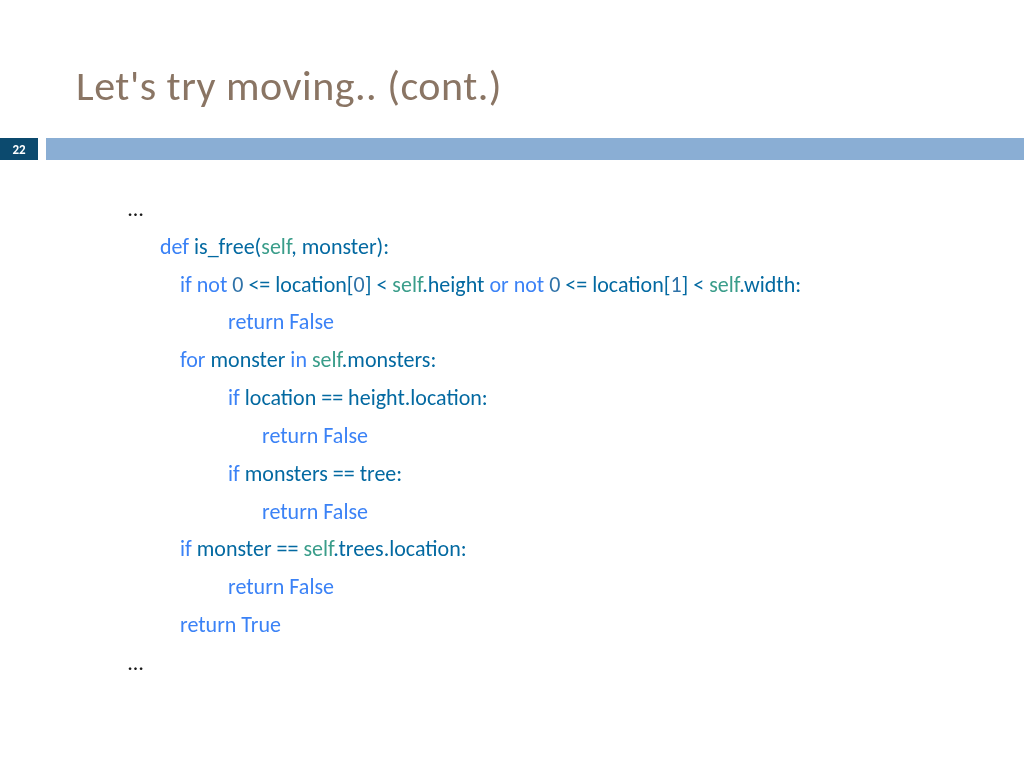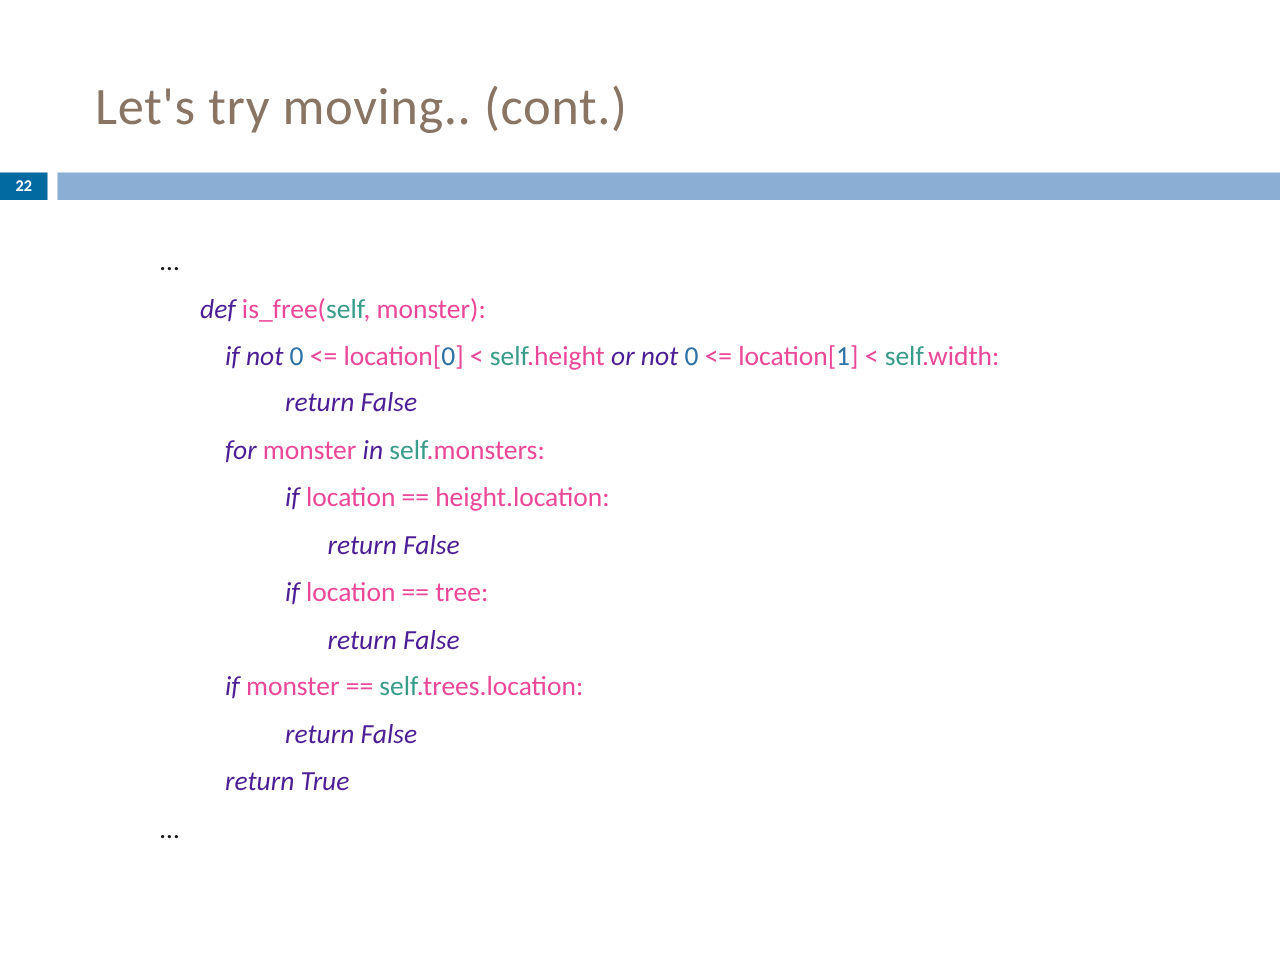--- a/index.html
+++ b/index.html
@@ -30,21 +30,21 @@
     position: absolute;
     left: 0;
     top: 138px;
     width: 100%;
     height: 22px;
     display: flex;
     align-items: stretch;
   }
   .page-badge {
     width: 38px;
-    background: #0369a1;
+    background: #0c4a6e;
     color: #ffffff;
     font-size: 13px;
     font-weight: 600;
     display: flex;
     align-items: center;
     justify-content: center;
   }
   .gap {
     width: 8px;
   }
@@ -58,24 +58,24 @@
     top: 190px;
     font-family: "Segoe UI", "Calibri", Arial, sans-serif;
     font-size: 22px;
     color: #1a1a1a;
     line-height: 1.72;
   }
   .code .indent-1 { padding-left: 32px; }
   .code .indent-2 { padding-left: 52px; }
   .code .indent-3 { padding-left: 100px; }
   .code .indent-4 { padding-left: 134px; }
-  .pink   { color: #4c1d95; font-style: italic; }
+  .pink   { color: #3b82f6; }
   .teal   { color: #3a9d8a; }
   .blue   { color: #2f72a8; }
-  .black  { color: #ec4899; }
+  .black  { color: #0369a1; }
 </style>
 </head>
 <body>
 
 <div class="slide">
 
   <div class="title">Let's try moving.. (cont.)</div>
 
   <div class="stripe-row">
     <div class="page-badge">22</div>
@@ -106,21 +106,21 @@
     <div class="indent-3">
       <span class="pink">if</span><span class="black"> location == height.location:</span>
     </div>
 
     <div class="indent-4">
       <span class="pink">return</span><span class="pink"> False</span>
     </div>
 
 
     <div class="indent-3">
-      <span class="pink">if</span><span class="black"> location == tree:</span>
+      <span class="pink">if</span><span class="black"> monsters == tree:</span>
     </div>
 
     <div class="indent-4">
       <span class="pink">return</span><span class="pink"> False</span>
     </div>
 
     <div class="indent-2">
       <span class="pink">if</span><span class="black"> monster == </span><span class="teal">self</span><span class="black">.trees.location:</span>
     </div>
 

